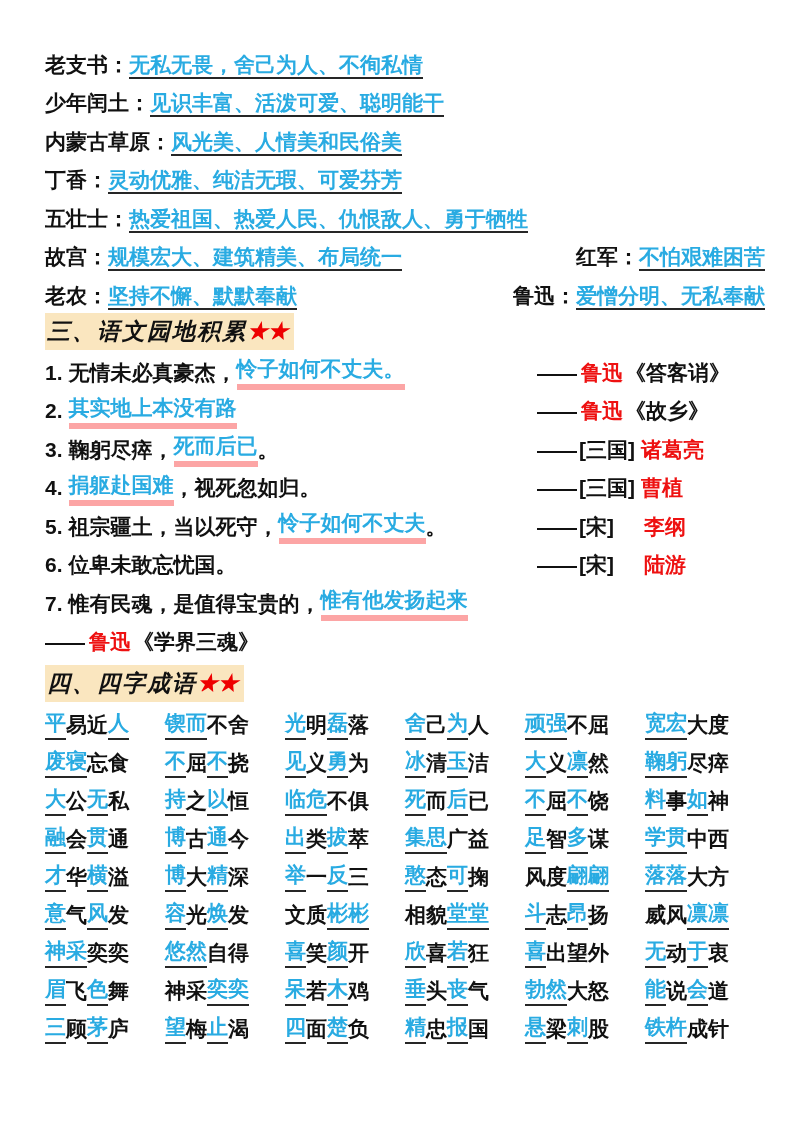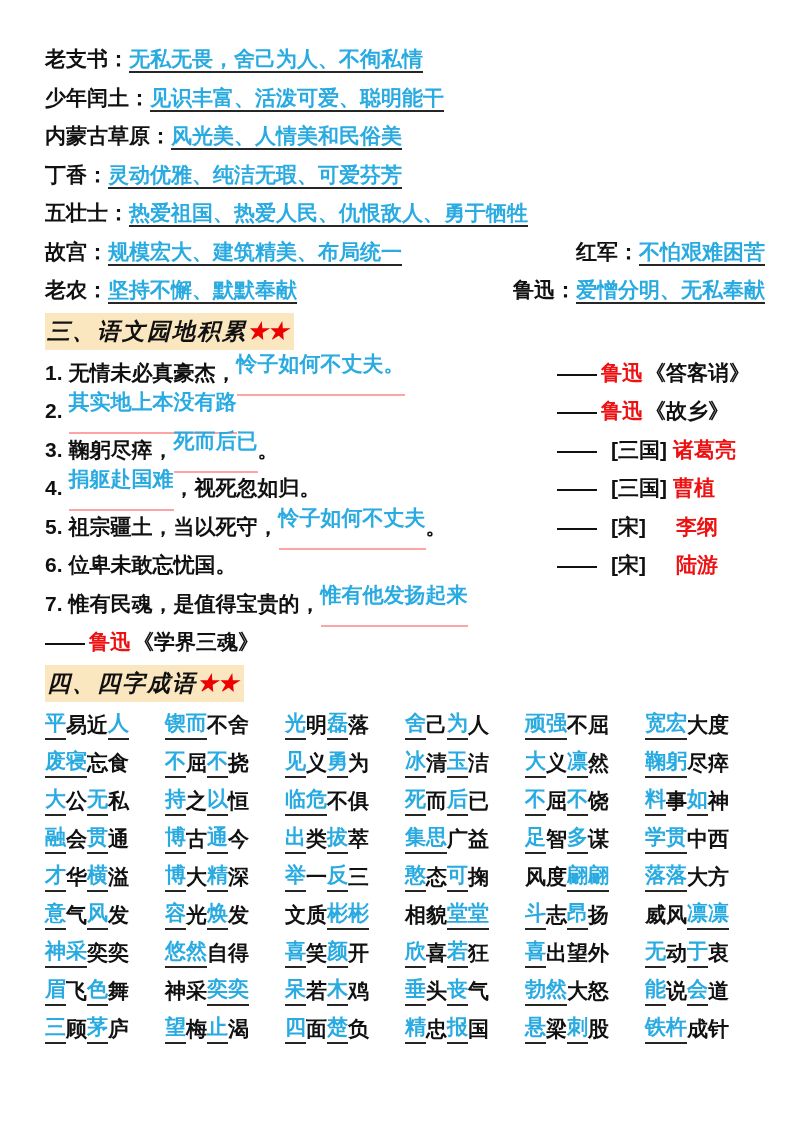--- a/index.html
+++ b/index.html
@@ -4,36 +4,36 @@
 <style>
   * { margin:0; padding:0; box-sizing:border-box; }
   html,body { background:#ffffff; }
   .page {
     width:793px; height:1122px; background:#ffffff; overflow:hidden;
     padding:40px 28px 0 45px;
     font-family:"Liberation Sans", sans-serif;
     font-weight:bold; color:#111111; font-size:21px;
   }
   
-  .trait-row { display:flex; justify-content:space-between; height:38.5px; align-items:center; white-space:nowrap; }
+  .trait-row { display:flex; justify-content:space-between; height:38.5px; align-items:flex-end; white-space:nowrap; }
   .trait-pair { white-space:nowrap; }
   .trait-label { color:#111111; }
   .trait-value { color:#29ABE2; border-bottom:2px solid #262626; padding-bottom:1px; }
   
   .section-header-wrap { height:44px; display:flex; align-items:center;font-style:italic; }
   .section-header { display:inline-block; background:#FAE6BF; padding:3px 6px 3px 2px; font-size:23px; letter-spacing:2px; color:#111; }
   .stars { color:#EE0000; letter-spacing:0; }
   
   .quote-row { position:relative; height:38.5px; display:flex; align-items:center; white-space:nowrap; }
   .quote-num { margin-right:6px; }
   .seg { color:#111111; }
-  .seg.blue { color:#29ABE2; border-bottom:2px solid #fca5a5; padding-bottom:16px; }
-  .quote-attrib { position:absolute; left:512px; top:50%; transform:translateY(-50%); white-space:nowrap; }
+  .seg.blue { color:#29ABE2; border-bottom:6px solid #fca5a5; padding-bottom:1px; }
+  .quote-attrib { position:absolute; left:492px; top:50%; transform:translateY(-50%); white-space:nowrap; }
   .attrib-dash { color:#111; letter-spacing:-2px; }
-  .attrib-bracket { color:#111; margin-left:16px; }
+  .attrib-bracket { color:#111; margin-left:4px; }
   .attrib-bracket.wide { margin-right:24px; }
   .attrib-author { color:#EE1111; margin-left:6px; }
   .attrib-work { color:#111; margin-left:2px; }
   .footer-attrib { height:38.5px; display:flex; align-items:center; white-space:nowrap; }
   
   .idiom-grid { display:grid; grid-template-columns:repeat(6, 1fr); }
   .idiom-cell { height:38px; display:flex; align-items:center; white-space:nowrap; }
   .ch { color:#111111; }
   .ch.blue { color:#29ABE2; border-bottom:2px solid #262626; padding-bottom:1px; }
 </style>

